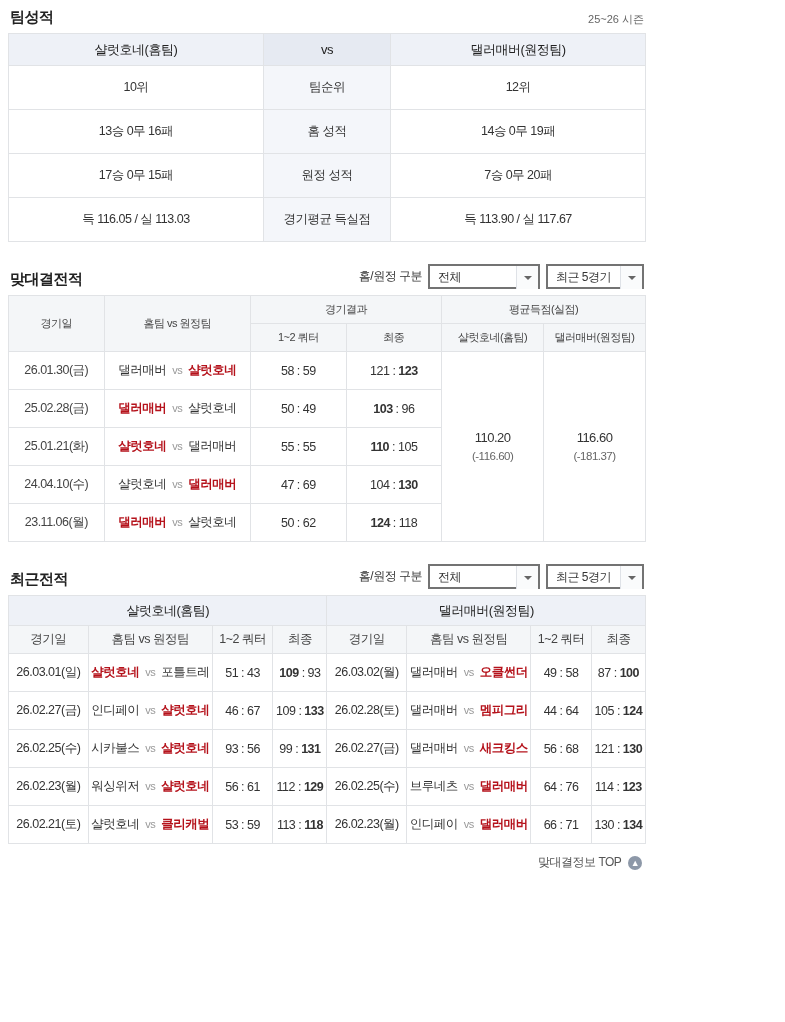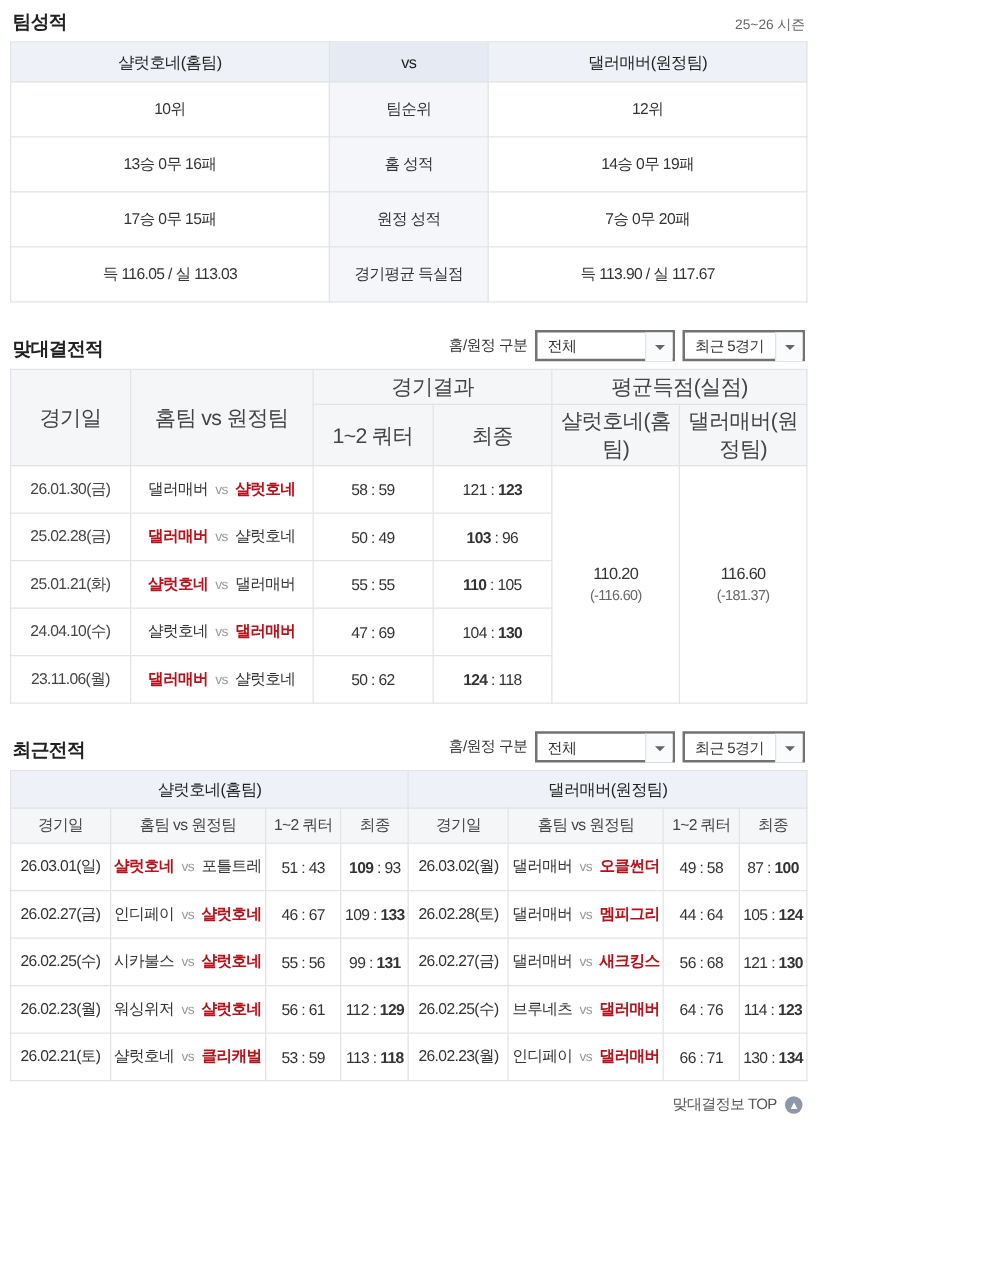--- a/index.html
+++ b/index.html
@@ -96,21 +96,21 @@
     background: #f4f6fa;
     color: #333;
   }
   .teamstat tr:first-child td.mid { background: #e6eaf2; }
 
   
   .h2h th {
     background: #f4f6f8;
     color: #444;
     height: 28px;
-    font-size: 17px;
+    font-size: 11px;
   }
   .h2h td { height: 38px; }
   .h2h .date { color: #444; }
   .hl { color: #b5121b; font-weight: bold; }
   .vs { color: #999; font-size: 11px; padding: 0 3px; }
   .avgcell {
     font-size: 13px;
     color: #333;
     line-height: 1.5;
   }
@@ -381,21 +381,21 @@
         <td>44 : 64</td>
         <td>105 : <b>124</b></td>
       </tr>
       <tr>
         <td>26.02.25(수)</td>
         <td class="nowrap">
           <span>시카불스</span>
           <span class="vs">vs</span>
           <span class="hl">샬럿호네</span>
         </td>
-        <td>55 : 56</td>
+        <td>93 : 56</td>
         <td>99 : <b>131</b></td>
         <td class="sep-left">26.02.27(금)</td>
         <td class="nowrap">
           <span>댈러매버</span>
           <span class="vs">vs</span>
           <span class="hl">새크킹스</span>
         </td>
         <td>56 : 68</td>
         <td>121 : <b>130</b></td>
       </tr>

